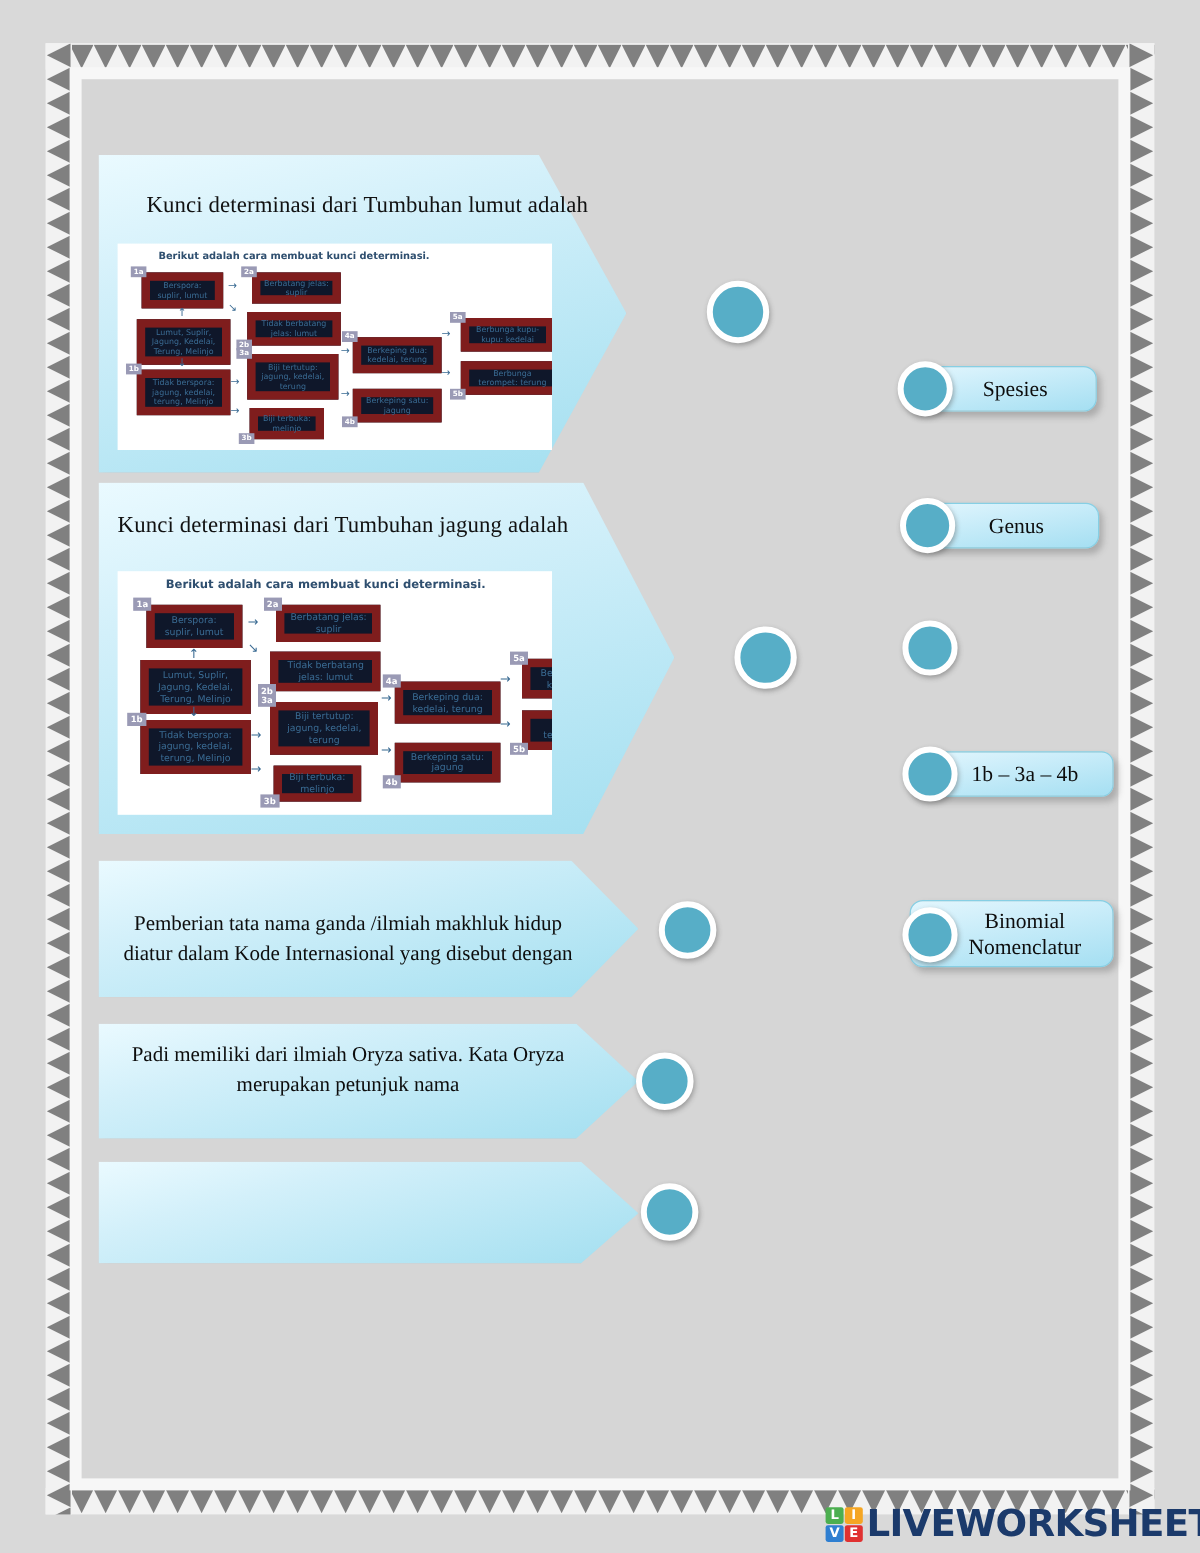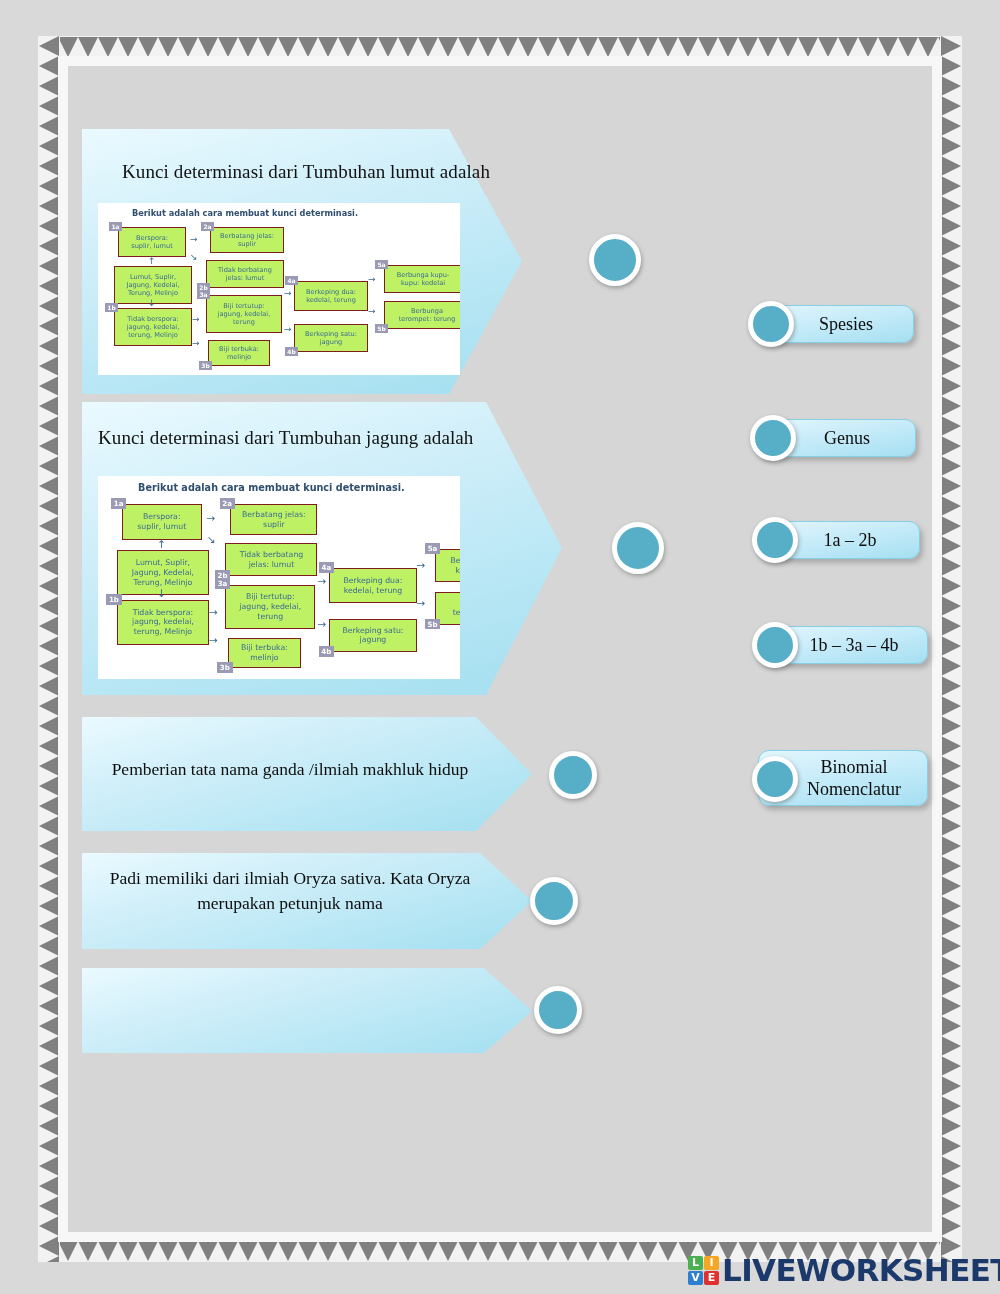--- a/index.html
+++ b/index.html
@@ -142,22 +142,22 @@
   }
   .dg-title {
     position: absolute;
     font-family: "DejaVu Sans", sans-serif;
     font-weight: bold;
     color: #2f4f6f;
     white-space: nowrap;
   }
   .dg-box {
     position: absolute;
-    border: 1px solid #7f1d1d;
-    background: #bef264;
+    border: 7px solid #7f1d1d;
+    background: #0f172a;
     color: #3a6b93;
     font-family: "DejaVu Sans", sans-serif;
     display: flex;
     align-items: center;
     justify-content: center;
     text-align: center;
     line-height: 1.25;
     z-index: 2;
   }
   .dg-tag {
@@ -539,20 +539,21 @@
         <div class="dg-arrow" style="left: 318.6px; top: 122.72px; font-size: 10.62px;">→</div>
       </div>
 
     <div class="dot" style="left:544px; top:456px; width:52px; height:52px;"></div>
 
     <div class="qcard pent" style="left:14px; top:651px; width:450px; height:114px;
                 clip-path: polygon(0 0, 394px 0, 450px 57px, 394px 114px, 0 114px);">
     </div>
     <div class="qtext" style="left:22px; top:691px; width:400px;">
       <div>Pemberian tata nama ganda /ilmiah makhluk hidup</div>
+      <div>diatur dalam Kode Internasional yang disebut dengan</div>
     </div>
     <div class="dot" style="left:481px; top:685px; width:48px; height:48px;"></div>
 
     <div class="qcard pent" style="left:14px; top:787px; width:450px; height:96px;
                 clip-path: polygon(0 0, 398px 0, 450px 48px, 398px 96px, 0 96px);">
     </div>
     <div class="qtext" style="left:16px; top:800px; width:412px;">
       <div>Padi memiliki dari ilmiah Oryza sativa. Kata Oryza</div>
       <div>merupakan petunjuk nama</div>
     </div>
@@ -566,26 +567,23 @@
     <div class="pill" style="left:688px; top:239px; width:158px; height:38px;">
       <span class="pill-label">Spesies</span>
     </div>
     <div class="dot" style="left:680px; top:235px; width:46px; height:46px;"></div>
 
     <div class="pill" style="left:688px; top:353px; width:160px; height:38px;">
       <span class="pill-label">Genus</span>
     </div>
     <div class="dot" style="left:682px; top:349px; width:46px; height:46px;"></div>
 
-    <div class="pill" style="left:690px; top:455px; width:162px; height:38px;">
-      <span class="pill-label">1a – 2b</span>
-    </div>
     <div class="dot" style="left:684px; top:451px; width:46px; height:46px;"></div>
 
-    <div class="pill" style="left:690px; top:560px; width:170px; height:38px;">
+    <div class="pill" style="left:690px; top:560px; width:170px; height:38px;border-radius:10px;">
       <span class="pill-label">1b – 3a – 4b</span>
     </div>
     <div class="dot" style="left:684px; top:556px; width:46px; height:46px;"></div>
 
     <div class="pill" style="left:690px; top:684px; width:170px; height:56px;">
       <span class="pill-label" id="pill-binomial">
           <div>Binomial</div>
           <div>Nomenclatur</div>
         </span>
     </div>

